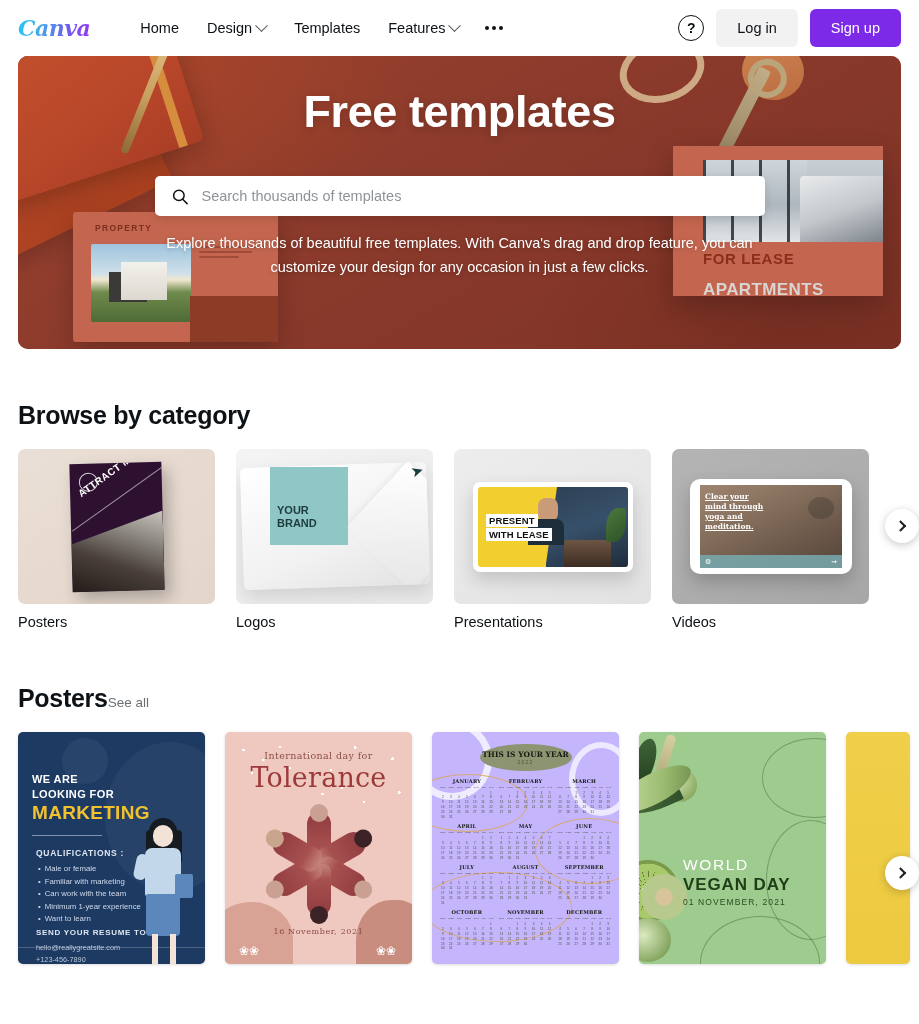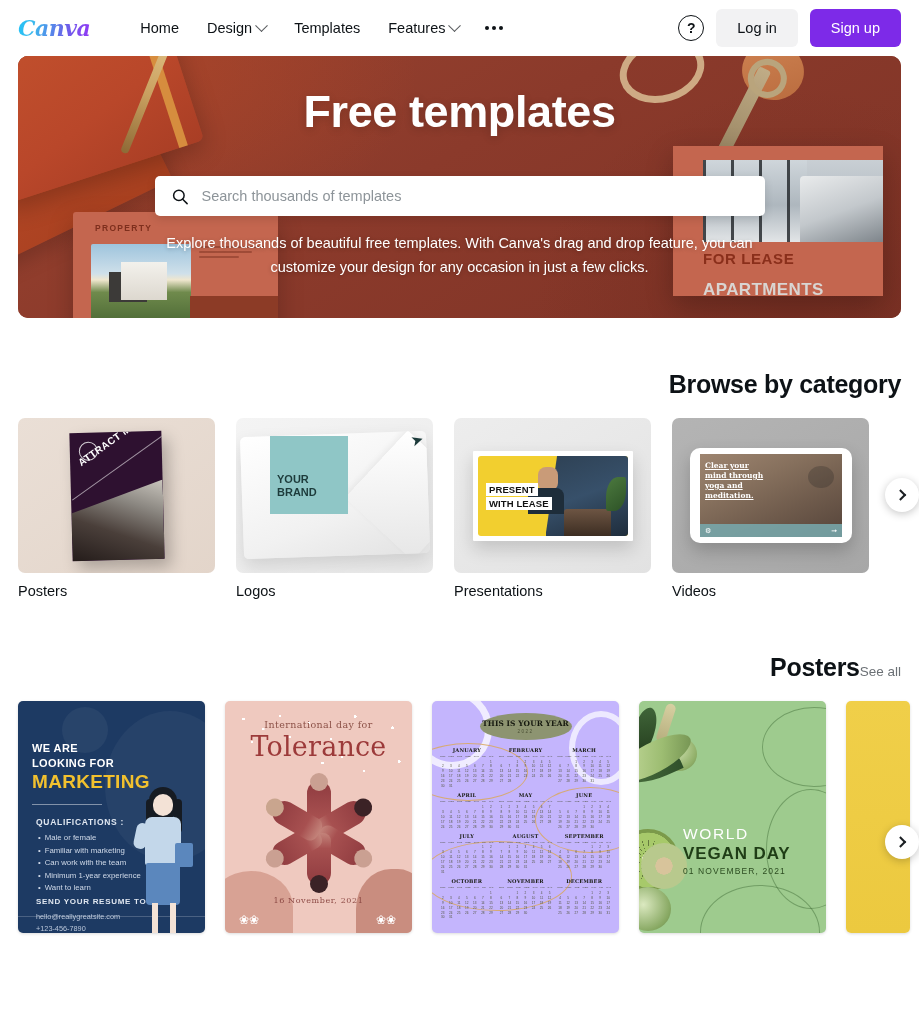--- a/index.html
+++ b/index.html
@@ -98,21 +98,21 @@
     font-family: inherit;
     color: #fff;
     cursor: pointer;
     font-weight: 400;
   }
 
   
   .hero {
     position: relative;
     margin: 0 18px;
-    height: 262px;
+    height: 293px;
     border-radius: 10px;
     overflow: hidden;
     background: #8d3b2b;
   }
   .hero-bg {
     position: absolute; inset: 0;
     background:
       radial-gradient(ellipse 420px 260px at 12% 6%, rgba(185,72,38,.55) 0%, rgba(141,59,43,0) 70%),
       radial-gradient(ellipse 360px 300px at 88% 95%, rgba(110,42,30,.5) 0%, rgba(141,59,43,0) 72%),
       linear-gradient(150deg, #9a432f 0%, #8b3a2b 45%, #7e3326 100%);
@@ -289,21 +289,21 @@
     color: #fff;
     font-size: 14.5px;
     line-height: 24px;
     z-index: 4;
     text-shadow: 0 1px 4px rgba(0,0,0,.25);
   }
 
   
   .section { padding: 0 18px; }
   .section-head {
-    display: flex; align-items: baseline; justify-content: flex-end;
+    display: flex; align-items: baseline; justify-content: flex-start;
   }
   h2.sec-title {
     font-size: 25px;
     font-weight: 700;
     letter-spacing: -0.3px;
   }
   .see-all {
     font-size: 13.5px; color: #6b7075; cursor: pointer; text-decoration: none;
   }
 
@@ -380,21 +380,21 @@
   }
   .t-logos .plane {
     position:absolute; right:9px; top:13px; font-size:15px; color:#1d3b3b; z-index:3;
     transform: rotate(-18deg);
   }
 
   
   .t-pres { background: linear-gradient(150deg,#ededed 0%, #e2e2e2 100%); }
   .t-pres .slide {
     position:absolute; left:19px; top:33px; width:160px; height:90px;
-    background:#fff; border-radius:1px; padding:5px;
+    background:#fff; border-radius:7px; padding:5px;
     box-shadow: 0 8px 18px rgba(0,0,0,.16);
   }
   .t-pres .inner {
     position:relative; width:100%; height:100%; overflow:hidden; border-radius:3px;
     background:#f2cf2f;
   }
   .t-pres .photo {
     position:absolute; right:0; top:0; bottom:0; width:55%;
     background: linear-gradient(160deg,#2e4154 0%, #37506a 48%, #1f2d3c 100%);
     clip-path: polygon(14% 0, 100% 0, 100% 100%, 0 100%);

